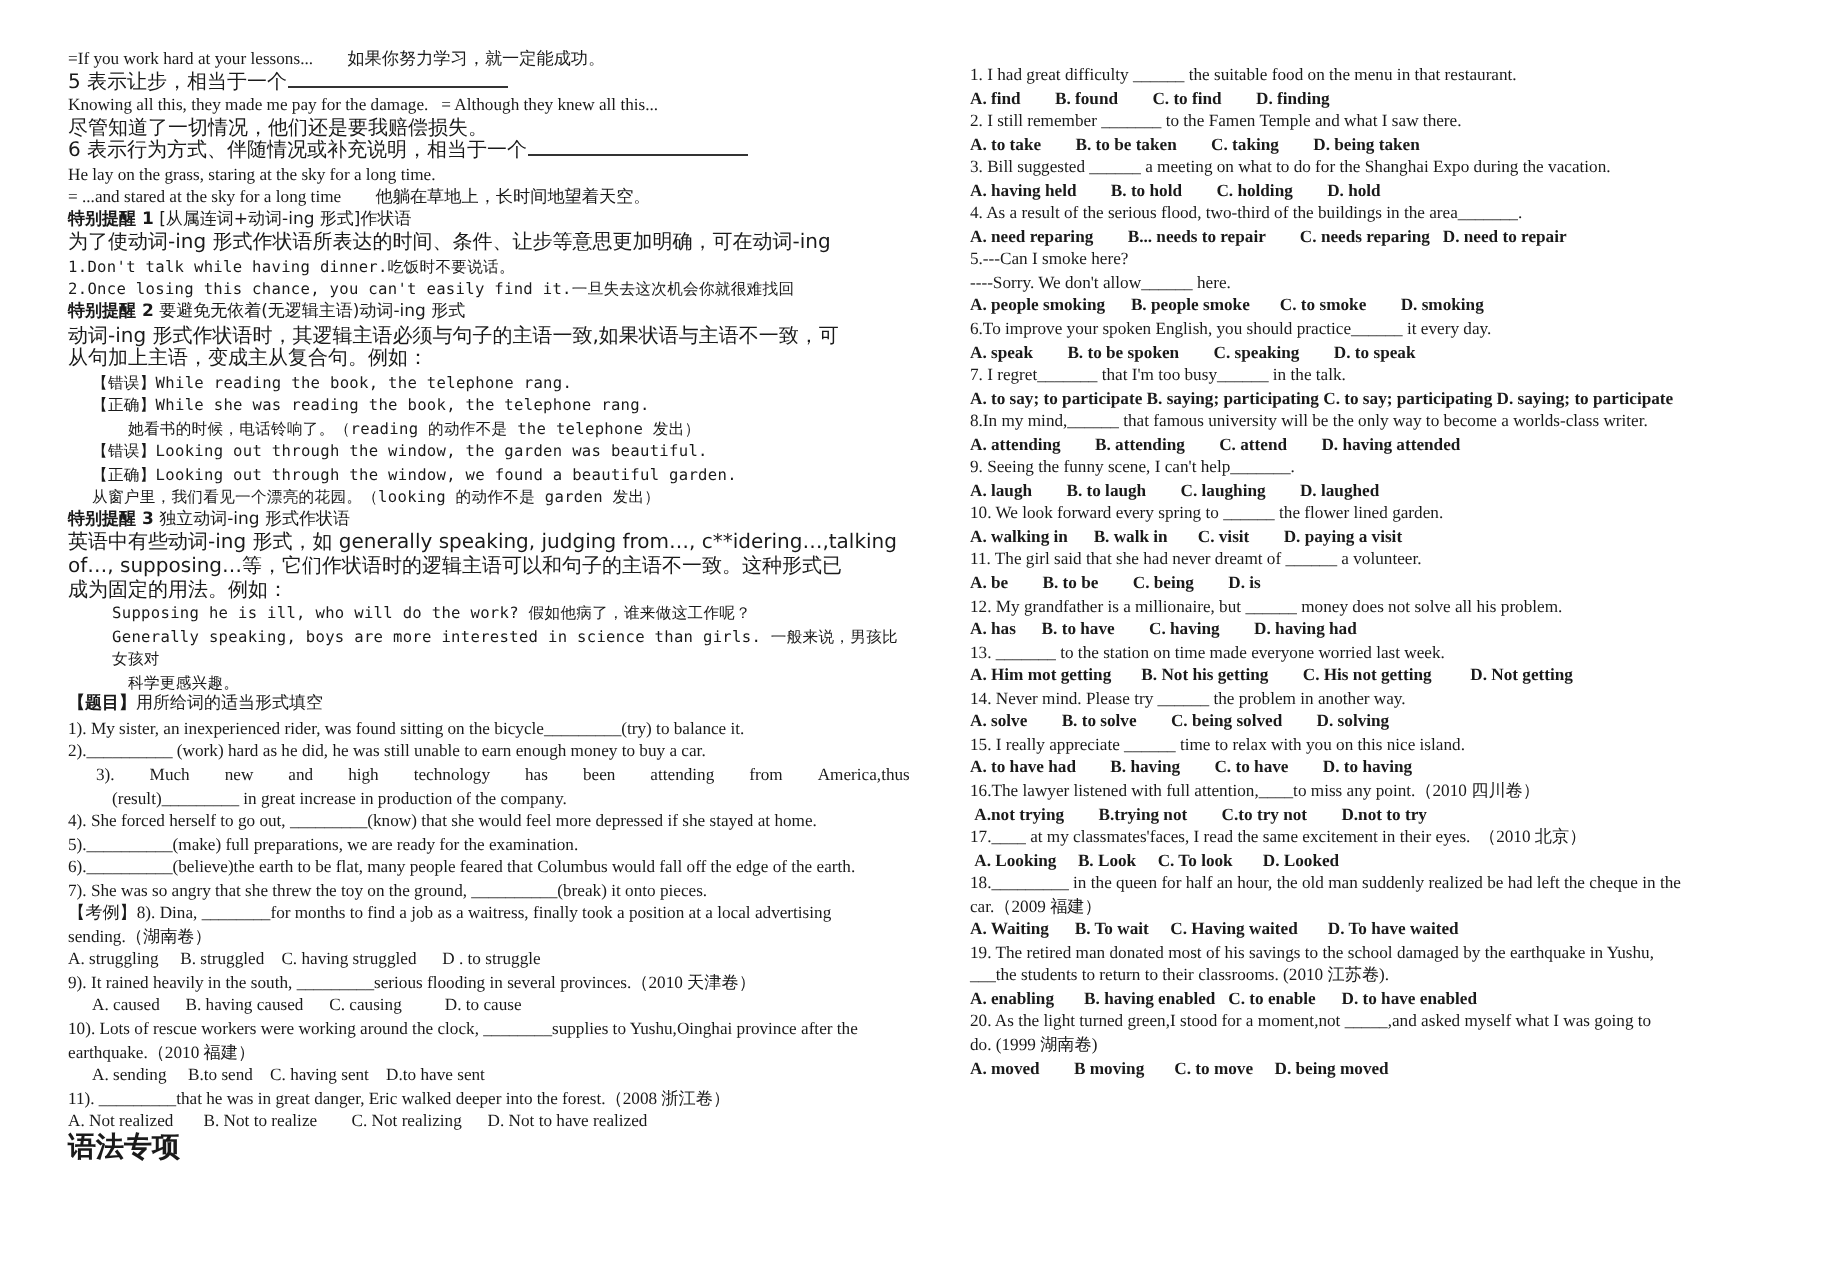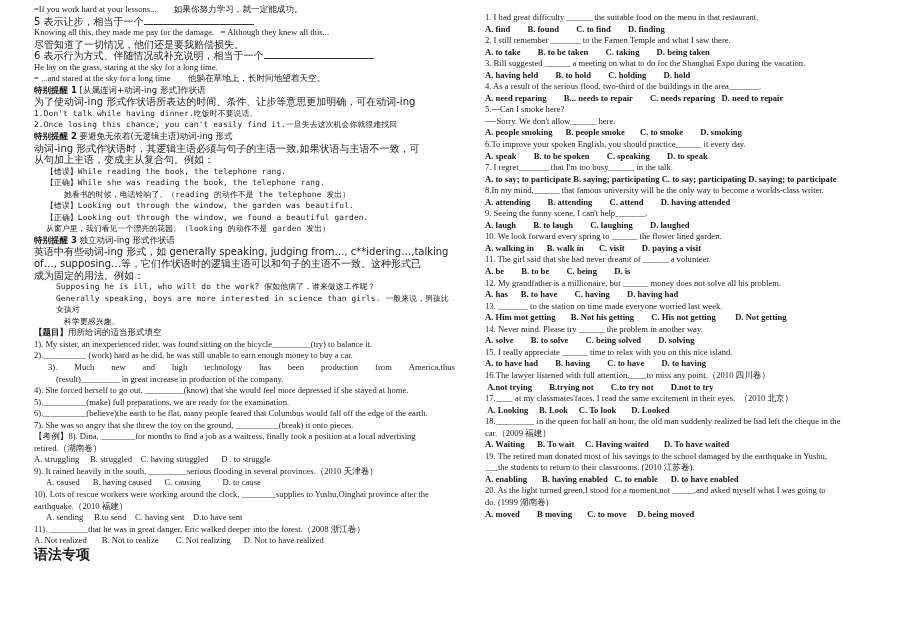--- a/index.html
+++ b/index.html
@@ -13,21 +13,21 @@
     overflow: hidden;
     font-family: "Liberation Serif", "DejaVu Serif", serif;
     color: #1a1a1a;
     -webkit-font-smoothing: antialiased;
   }
   .page {
     position: relative;
     width: 920px;
     height: 637px;
     box-sizing: border-box;
-    padding: 4px 14px 0 14px;
+    padding: 24px 14px 0 14px;
     display: flex;
     gap: 0px;
   }
   .col {
     box-sizing: border-box;
     font-size: 8.6px;
     line-height: 11.55px;
   }
   .col-left {
     width: 452px;
@@ -143,33 +143,33 @@
 
     <div class="ln en justify-row">
       <span>3).</span>
       <span>Much</span>
       <span>new</span>
       <span>and</span>
       <span>high</span>
       <span>technology</span>
       <span>has</span>
       <span>been</span>
-      <span>production</span>
+      <span>attending</span>
       <span>from</span>
       <span>America,thus</span>
     </div>
     <div class="ln en indent2">(result)_________ in great increase in production of the company.</div>
 
     <div class="ln en">4). She forced herself to go out, _________(know) that she would feel more depressed if she stayed at home.</div>
     <div class="ln en">5).__________(make) full preparations, we are ready for the examination.</div>
     <div class="ln en">6).__________(believe)the earth to be flat, many people feared that Columbus would fall off the edge of the earth.</div>
     <div class="ln en">7). She was so angry that she threw the toy on the ground, __________(break) it onto pieces.</div>
 
     <div class="ln en">【考例】8). Dina, ________for months to find a job as a waitress, finally took a position at a local advertising</div>
-    <div class="ln en">retired.（湖南卷）</div>
+    <div class="ln en">sending.（湖南卷）</div>
     <div class="ln en">A. struggling     B. struggled    C. having struggled      D . to struggle</div>
 
     <div class="ln en">9). It rained heavily in the south, _________serious flooding in several provinces.（2010 天津卷）</div>
     <div class="ln en indent1">A. caused      B. having caused      C. causing          D. to cause</div>
 
     <div class="ln en">10). Lots of rescue workers were working around the clock, ________supplies to Yushu,Oinghai province after the</div>
     <div class="ln en">earthquake.（2010 福建）</div>
     <div class="ln en indent1">A. sending     B.to send    C. having sent    D.to have sent</div>
 
     <div class="ln en">11). _________that he was in great danger, Eric walked deeper into the forest.（2008 浙江卷）</div>

